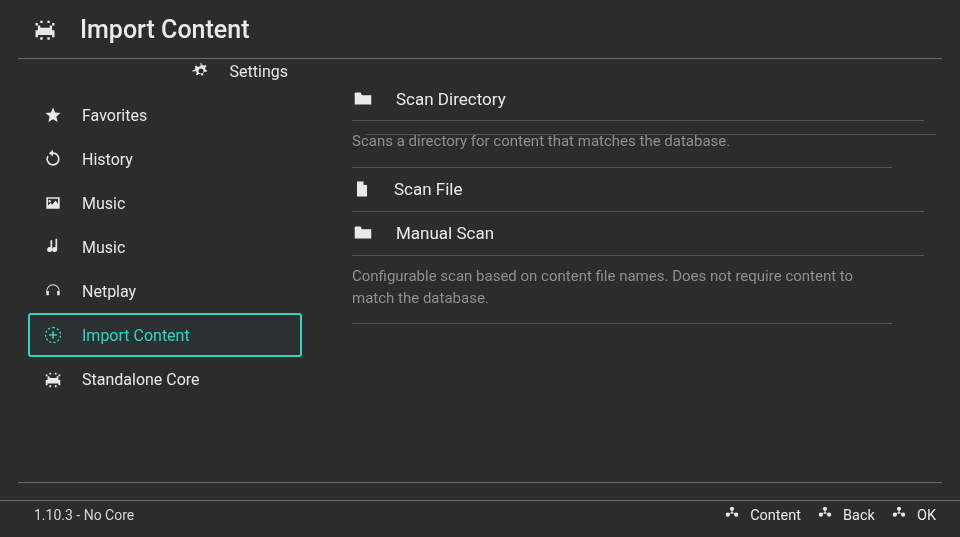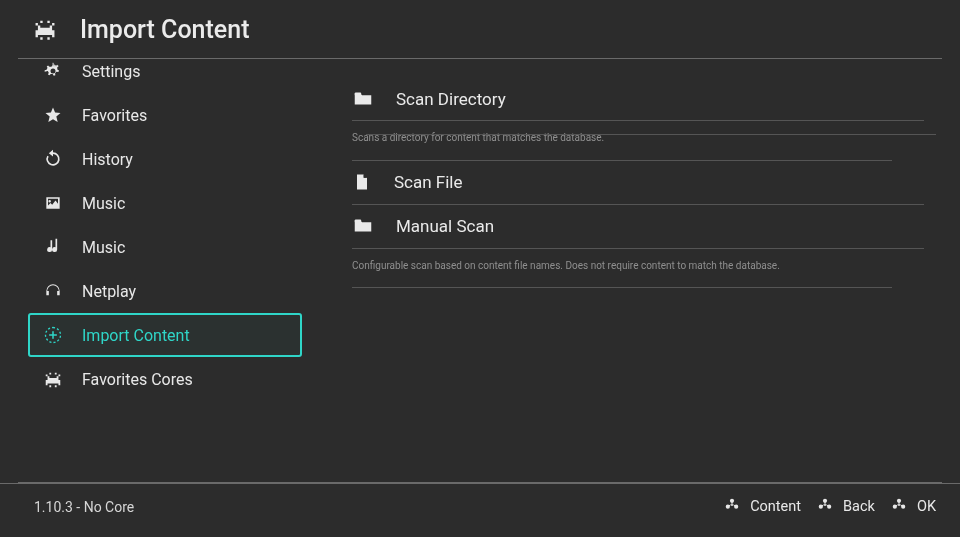--- a/index.html
+++ b/index.html
@@ -77,20 +77,21 @@
     align-items: center;
     justify-content: center;
   }
   .sidebar-item.active {
     border: 2px solid #2fd6c8;
     color: #2fd6c8;
     background: rgba(47,214,200,0.03);
   }
   .sidebar-item.partial {
     overflow: hidden;
+    justify-content: flex-end;
   }
   .sidebar-fade {
     position: absolute;
     left: 0; right: 0; top: 0;
     height: 8px;
     background: linear-gradient(#2c2c2c, rgba(44,44,44,0));
     pointer-events: none;
   }
   .content {
     flex: 1;
@@ -113,35 +114,35 @@
   .content-row {
     display: flex;
     align-items: center;
     gap: 22px;
     height: 44px;
     font-size: 17px;
     color: #eaeaea;
     border-bottom: 1px solid #555;
   }
   .content-desc {
-    font-size: 10px;
+    font-size: 15px;
     color: #8f8f8f;
     padding: 10px 0 14px 0;
     line-height: 1.45;
     max-width: 540px;
     border-bottom: 1px solid #555;
   }
   .content-item:last-child .content-desc {
     border-bottom: 1px solid #555;
   }
   .ic svg { display: block; }
   .footer {
     position: absolute;
     left: 0; right: 0; bottom: 0;
-    height: 54px;
+    height: 37px;
     border-top: 1px solid #6a6a6a;
     display: flex;
     align-items: center;
     padding: 0 24px 8px 34px;
   }
   .footer-left {
     font-size: 14px;
     color: #d6d6d6;
   }
   .footer-spacer { flex: 1; }
@@ -292,21 +293,21 @@
             </svg>
           </span>
         <span>Import Content</span>
       </div>
       <div class="sidebar-item">
         <span class="ic">
             <svg width="20" height="20" viewBox="0 0 22 22">
               <use href="#i-invader"></use>
             </svg>
           </span>
-        <span>Favorites Cores</span>
+        <span>Standalone Core</span>
       </div>
     </div>
     <div class="sidebar-fade"></div>
   </div>
 
   <div class="content">
     <div class="content-top-rule"></div>
     <div class="content-item">
       <div class="content-row">
         <span class="ic">

